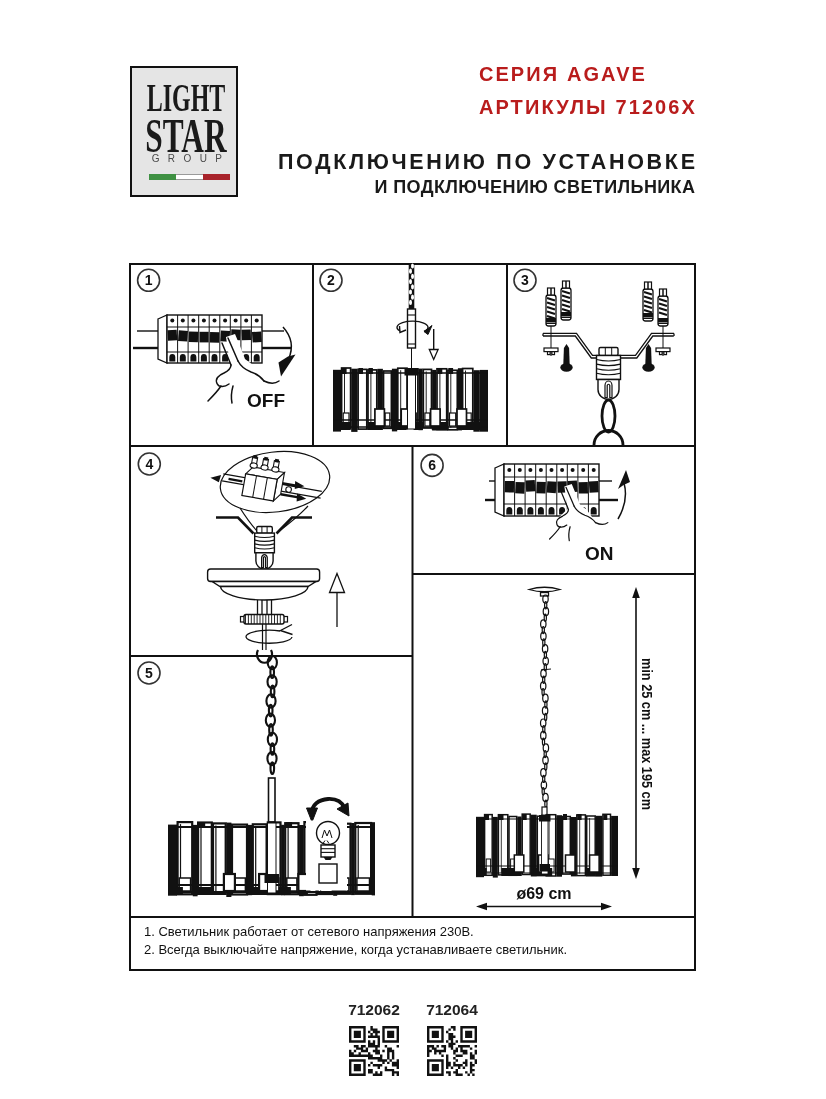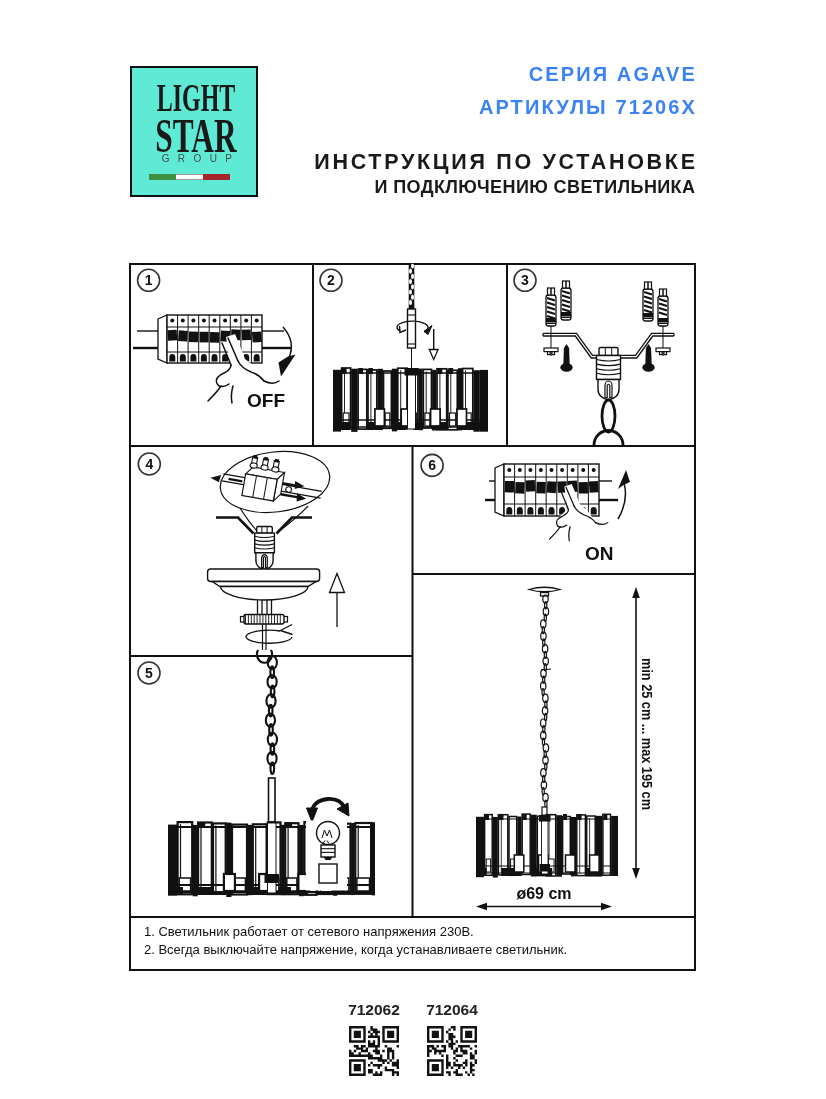--- a/index.html
+++ b/index.html
@@ -1,35 +1,35 @@
 <!DOCTYPE html>
 <html><head><meta charset="utf-8"><style>
 *{margin:0;padding:0;box-sizing:border-box}
 html,body{width:826px;height:1099px;background:#fff;font-family:"Liberation Sans",sans-serif;position:relative;overflow:hidden}
 .abs{position:absolute}
 </style></head><body>
 
-<div class="abs" style="left:130px;top:66px;width:128px;height:131px;border:2px solid #111;background:#5eead4">
+<div class="abs" style="left:130px;top:66px;width:108px;height:131px;border:2px solid #111;background:#e5e5e5">
 
 <div class="abs" style="left:-43px;right:-47px;top:14px;text-align:center;font-family:'Liberation Serif',serif;font-weight:bold;font-size:41px;line-height:30px;color:#1a1a1a;transform:scaleX(0.585)">LIGHT</div>
 
 <div class="abs" style="left:-43.5px;right:-46.5px;top:49px;text-align:center;font-family:'Liberation Serif',serif;font-weight:bold;font-size:49px;line-height:38px;color:#1a1a1a;transform:scaleX(0.64)">STAR</div>
 
 <div class="abs" style="left:-38px;right:-52px;top:85px;text-align:center;font-size:10px;letter-spacing:8.4px;color:#4a4a4a">GROUP</div>
 
 <div class="abs" style="left:17px;top:106px;width:81px;height:6px;display:flex">
 <div style="width:27px;background:#3f9143"></div>
 <div style="width:27px;background:#fff;border:1px solid #9a9a9a;border-left:none;border-right:none"></div>
 <div style="width:27px;background:#a8232b"></div>
 </div>
 </div>
 
-<div class="abs" style="right:129px;top:58px;text-align:right;font-weight:bold;font-size:20px;line-height:33px;letter-spacing:2.1px;color:#3b82f6">СЕРИЯ AGAVE<br>АРТИКУЛЫ 71206X</div>
-
-<div class="abs" style="right:128.3px;top:150px;text-align:right;font-weight:bold;font-size:21.5px;line-height:24.5px;letter-spacing:2.7px;color:#1a1a1a">ИНСТРУКЦИЯ ПО УСТАНОВКЕ</div>
+<div class="abs" style="right:129px;top:58px;font-weight:bold;font-size:20px;line-height:33px;letter-spacing:2.1px;color:#b91c1c">СЕРИЯ AGAVE<br>АРТИКУЛЫ 71206X</div>
+
+<div class="abs" style="right:128.3px;top:150px;text-align:right;font-weight:bold;font-size:21.5px;line-height:24.5px;letter-spacing:2.7px;color:#1a1a1a">ПОДКЛЮЧЕНИЮ ПО УСТАНОВКЕ</div>
 
 <div class="abs" style="right:130.6px;top:174.5px;text-align:left;font-weight:bold;font-size:18px;line-height:24.5px;letter-spacing:0.4px;color:#1a1a1a">И ПОДКЛЮЧЕНИЮ СВЕТИЛЬНИКА</div>
 <svg class="abs" style="left:0;top:0" width="826" height="1099" viewBox="0 0 826 1099" xmlns="http://www.w3.org/2000/svg">
     <defs>
       <g id="hand">
 <polygon points="-2,-3 7,-6 12,6 17,19 25,25 36,40 28,46 10,46 -4,40 -10,36 2,24" fill="#fff" stroke="none"></polygon>
 <g fill="none" stroke="#111" stroke-width="1.5" stroke-linecap="round">
 <path d="M-6,3 L3,25"></path>
 <path d="M0,-2 L10,21"></path>
 <path d="M10,21 C13,27 18,30 23,32 C29,34 33,37 36,41"></path>

